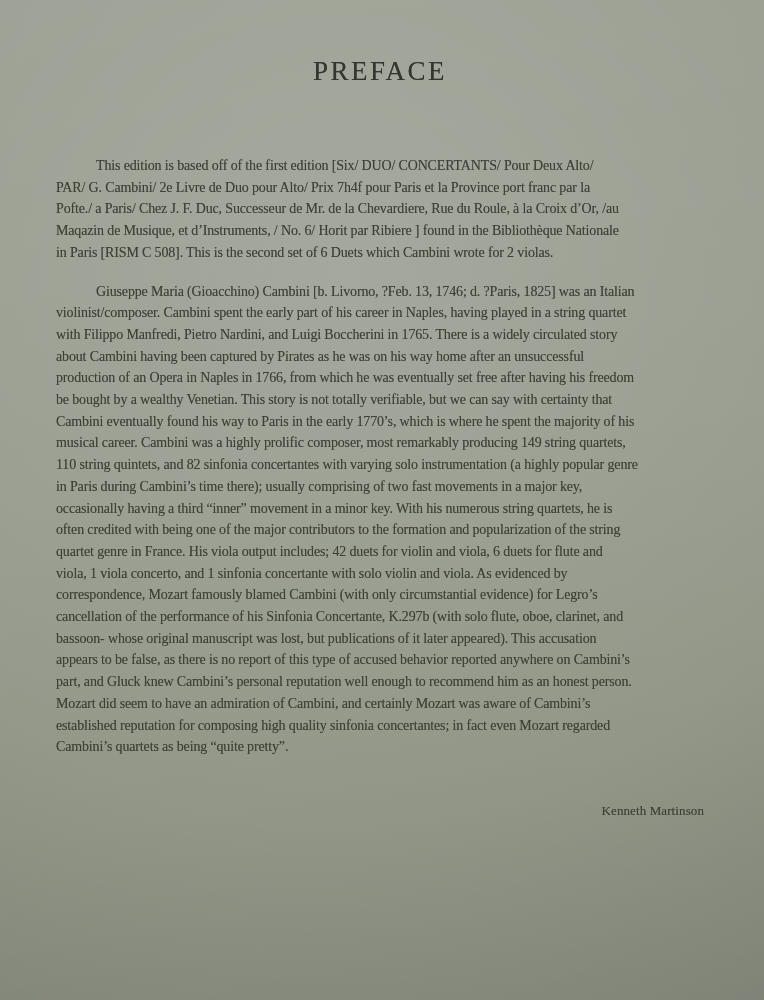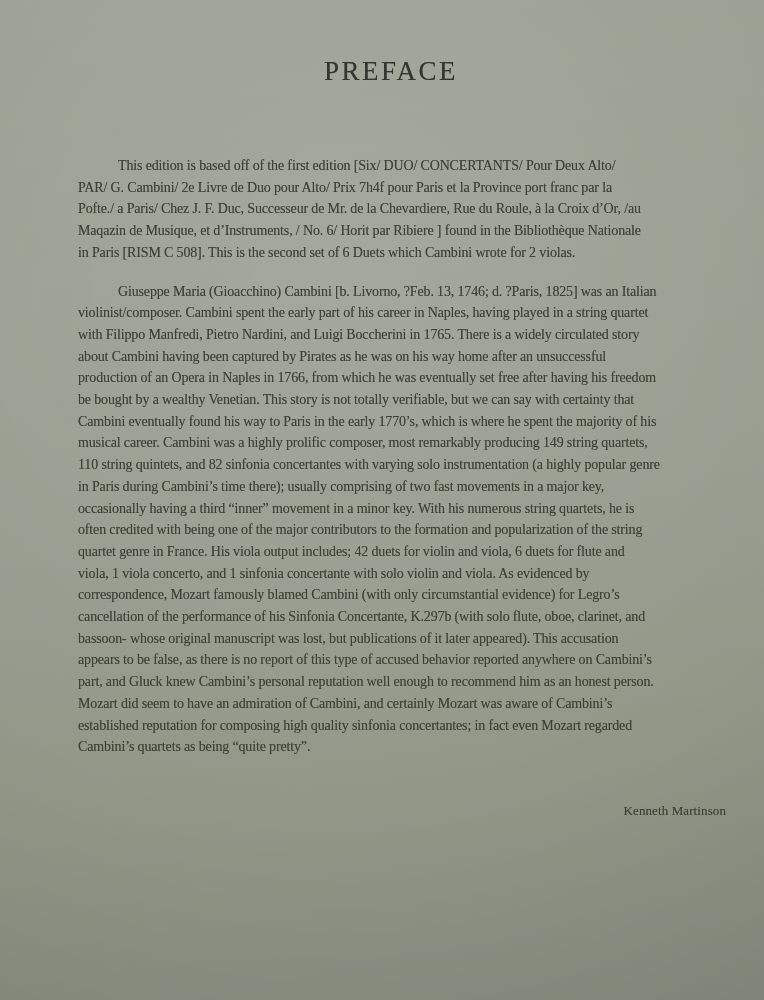--- a/index.html
+++ b/index.html
@@ -10,21 +10,21 @@
     width: 764px;
     height: 1000px;
     overflow: hidden;
     font-family: "Liberation Serif", serif;
   }
   .page {
     position: relative;
     width: 764px;
     height: 1000px;
     box-sizing: border-box;
-    padding: 56px 60px 0 78px;
+    padding: 56px 60px 0 56px;
     background:
       radial-gradient(ellipse 120% 90% at 45% 28%, rgba(255,255,255,0.10), rgba(0,0,0,0.0) 60%, rgba(0,0,0,0.10) 100%),
       linear-gradient(172deg, #9da195 0%, #999d90 45%, #939788 75%, #8b8f82 100%);
   }
   .title {
     margin: 0 0 68px 0;
     text-align: center;
     font-size: 27px;
     font-weight: normal;
     letter-spacing: 2.5px;

